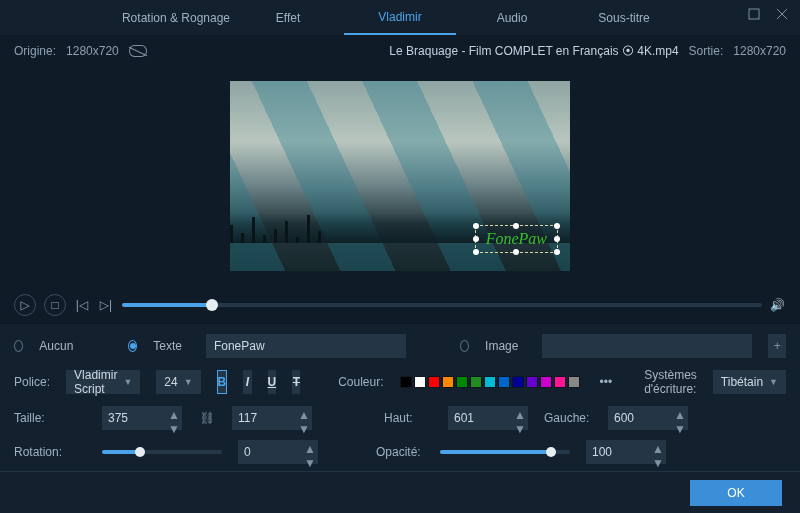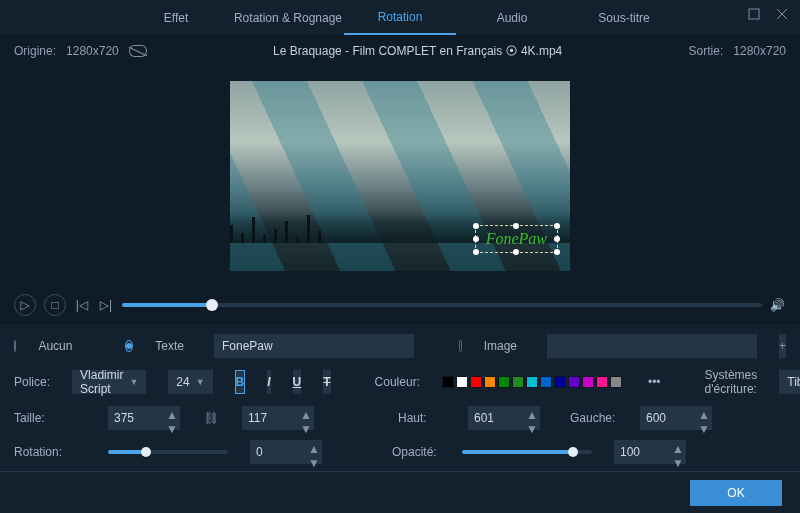--- a/index.html
+++ b/index.html
@@ -3,59 +3,59 @@
 <meta charset="utf-8">
 <style>
 *{box-sizing:border-box;margin:0;padding:0;font-family:"Segoe UI",Arial,sans-serif;font-size:12px;user-select:none}
 html,body{width:800px;height:513px;background:#13212f;color:#aab5c0;overflow:hidden}
 .tabs{height:36px;display:flex;align-items:stretch;padding:0 120px;background:#13212f;border-bottom:1px solid #0d1720}
 .tab{flex:1;display:flex;align-items:center;justify-content:center;color:#9fb0c2;cursor:pointer}
 .tab.active{color:#4aa3e8;border-bottom:2px solid #4aa3e8}
 .win-ctrl{position:absolute;top:6px;right:8px;display:flex;gap:8px}
 .wbtn{width:20px;height:16px;display:flex;align-items:center;justify-content:center;color:#7f8fa0;cursor:pointer}
 .infobar{height:30px;display:flex;align-items:center;padding:0 14px;background:#0f1b27;gap:10px}
-.infobar .fname{flex:1;text-align:center;color:#c5d2de}
+.infobar .fname{flex:1;text-align:right;color:#c5d2de}
 .infobar .dim{color:#8ea0b1}
 .preview{height:220px;background:#0f1b27;display:flex;align-items:center;justify-content:center;position:relative}
 .vframe{width:340px;height:190px;background:linear-gradient(180deg,#8fa5a3 0%,#b8c6be 32%,#6c8387 55%,#273a3f 75%,#16272c 100%);position:relative;overflow:hidden}
 .vframe::before{content:"";position:absolute;inset:0;background:repeating-linear-gradient(65deg,rgba(34,122,140,.35) 0 50px,transparent 50px 100px)}
 .skyline{position:absolute;left:0;right:0;bottom:28px;height:30px;background:linear-gradient(180deg,transparent 0,#0e2026 100%);display:flex;align-items:flex-end}
 .skyline span{width:3px;background:#091418;margin-right:8px}
 .wm-box{position:absolute;bottom:18px;right:12px;border:1px dashed #d6d6a6;padding:4px 10px}
 .wm-text{font-style:italic;color:#3dbf2e;font-family:cursive;font-size:16px}
 .wm-h{position:absolute;width:6px;height:6px;background:#fff;border-radius:50%}
 .controls{height:38px;display:flex;align-items:center;padding:0 14px;gap:8px;background:#0f1b27;border-bottom:1px solid #0c1722}
 .ctl{width:22px;height:22px;border:1px solid #3a4d5e;border-radius:11px;display:flex;align-items:center;justify-content:center;color:#8ea0b1;cursor:pointer}
 .ctl.sm{border:none;width:16px}
 .seek{flex:1;height:4px;background:#24384a;position:relative;border-radius:2px}
 .seek .fill{position:absolute;left:0;top:0;bottom:0;width:14%;background:#4aa3e8;border-radius:2px}
 .seek .thumb{position:absolute;left:14%;top:50%;width:12px;height:12px;margin:-6px 0 0 -6px;background:#e6edf3;border-radius:50%}
 .time{color:#4aa3e8;font-size:11px}
 .time .dur{color:#8ea0b1}
 .form{padding:10px 14px 6px;background:#13212f;display:flex;flex-direction:column;gap:10px}
-.row{display:flex;align-items:center;gap:22px}
+.row{display:flex;align-items:center;gap:16px}
 .radio{width:12px;height:12px;border:1px solid #5a6f82;border-radius:50%;display:inline-flex;align-items:center;justify-content:center;cursor:pointer}
 .radio.checked{border-color:#4aa3e8}
 .radio.checked::after{content:"";width:6px;height:6px;background:#4aa3e8;border-radius:50%}
 .rlabel{margin-right:8px}
 .txtin{background:#243546;border:none;color:#cfd9e2;height:24px;padding:0 8px;flex:0 0 200px}
 .txtin.wide{flex:0 0 210px}
 .addbtn{width:24px;height:24px;background:#243546;display:flex;align-items:center;justify-content:center;color:#7f92a3;cursor:pointer}
 .lbl{width:72px;color:#9fb0c2}
 .lbl.sm{width:48px}
 .sel{background:#243546;height:24px;display:flex;align-items:center;padding:0 8px;color:#cfd9e2;gap:6px;cursor:pointer}
 .sel .chev{margin-left:auto;font-size:9px;color:#7f92a3}
 .sel.font{width:110px}
 .sel.sz{width:56px}
 .fmt{width:26px;height:24px;background:#243546;display:flex;align-items:center;justify-content:center;color:#cfd9e2;cursor:pointer;font-weight:bold}
 .fmt.active{border:1px solid #4aa3e8;color:#4aa3e8}
 .swatches{display:flex;gap:2px;align-items:center}
 .sw{width:12px;height:12px;cursor:pointer;border:1px solid #0c1722}
 .more{color:#9fb0c2;margin-left:4px}
-.numin{background:#243546;height:24px;width:72px;display:flex;align-items:center;padding:0 6px;color:#cfd9e2;position:relative}
+.numin{background:#243546;height:24px;width:80px;display:flex;align-items:center;padding:0 6px;color:#cfd9e2;position:relative}
 .numin .spn{position:absolute;right:4px;top:2px;bottom:2px;width:10px;display:flex;flex-direction:column;justify-content:space-between;font-size:7px;color:#7f92a3}
 .link{width:18px;text-align:center;color:#7f92a3;cursor:pointer}
 .slider{height:4px;background:#24384a;position:relative;border-radius:2px;flex:0 0 120px}
 .slider .sfill{position:absolute;left:0;top:0;bottom:0;background:#4aa3e8;border-radius:2px}
 .slider .sthumb{position:absolute;top:50%;width:10px;height:10px;margin:-5px 0 0 -5px;background:#e6edf3;border-radius:50%}
 .btn{background:#243546;height:26px;padding:0 12px;display:flex;align-items:center;color:#cfd9e2;cursor:pointer}
 .footer{position:absolute;bottom:0;left:0;right:0;height:42px;background:#13212f;display:flex;align-items:center;justify-content:flex-end;gap:12px;padding:0 18px;border-top:1px solid #243546}
 .fbtn{width:92px;height:26px;display:flex;align-items:center;justify-content:center;cursor:pointer}
 .fbtn.primary{background:#3a8fd8;color:#fff}
 .fbtn.sec{background:#243546;color:#cfd9e2}
@@ -73,23 +73,23 @@
     </div>
   <div class="wbtn">
       <svg width="12" height="12">
         <line x1="1" y1="1" x2="11" y2="11" stroke="#7f8fa0"></line>
         <line x1="11" y1="1" x2="1" y2="11" stroke="#7f8fa0"></line>
       </svg>
     </div>
 </div>
 
 <div class="tabs">
+  <div class="tab">Rotation &amp; Rognage</div>
   <div class="tab">Effet</div>
-  <div class="tab">Rotation &amp; Rognage</div>
-  <div class="tab active">Rotation</div>
+  <div class="tab active">Vladimir</div>
   <div class="tab">Audio</div>
   <div class="tab">Sous-titre</div>
 </div>
 
 <div class="infobar">
   <span class="dim">Origine:</span>
   <span class="dim">1280x720</span>
   <span class="eye"></span>
   <span class="fname">Le Braquage - Film COMPLET en Français ⦿ 4K.mp4</span>
   <span class="dim">Sortie:</span>
@@ -204,21 +204,21 @@
       </div>
     <span style="width:40px"></span>
     <span class="lbl sm">Haut:</span>
     <div class="numin">
         <span>601</span>
         <span class="spn">
           <span>▲</span>
           <span>▼</span>
         </span>
       </div>
-    <span class="lbl sm" style="margin-left:8px">Gauche:</span>
+    <span class="lbl sm" style="margin-left:0">Gauche:</span>
     <div class="numin">
         <span>600</span>
         <span class="spn">
           <span>▲</span>
           <span>▼</span>
         </span>
       </div>
   </div>
 
   <div class="row">

